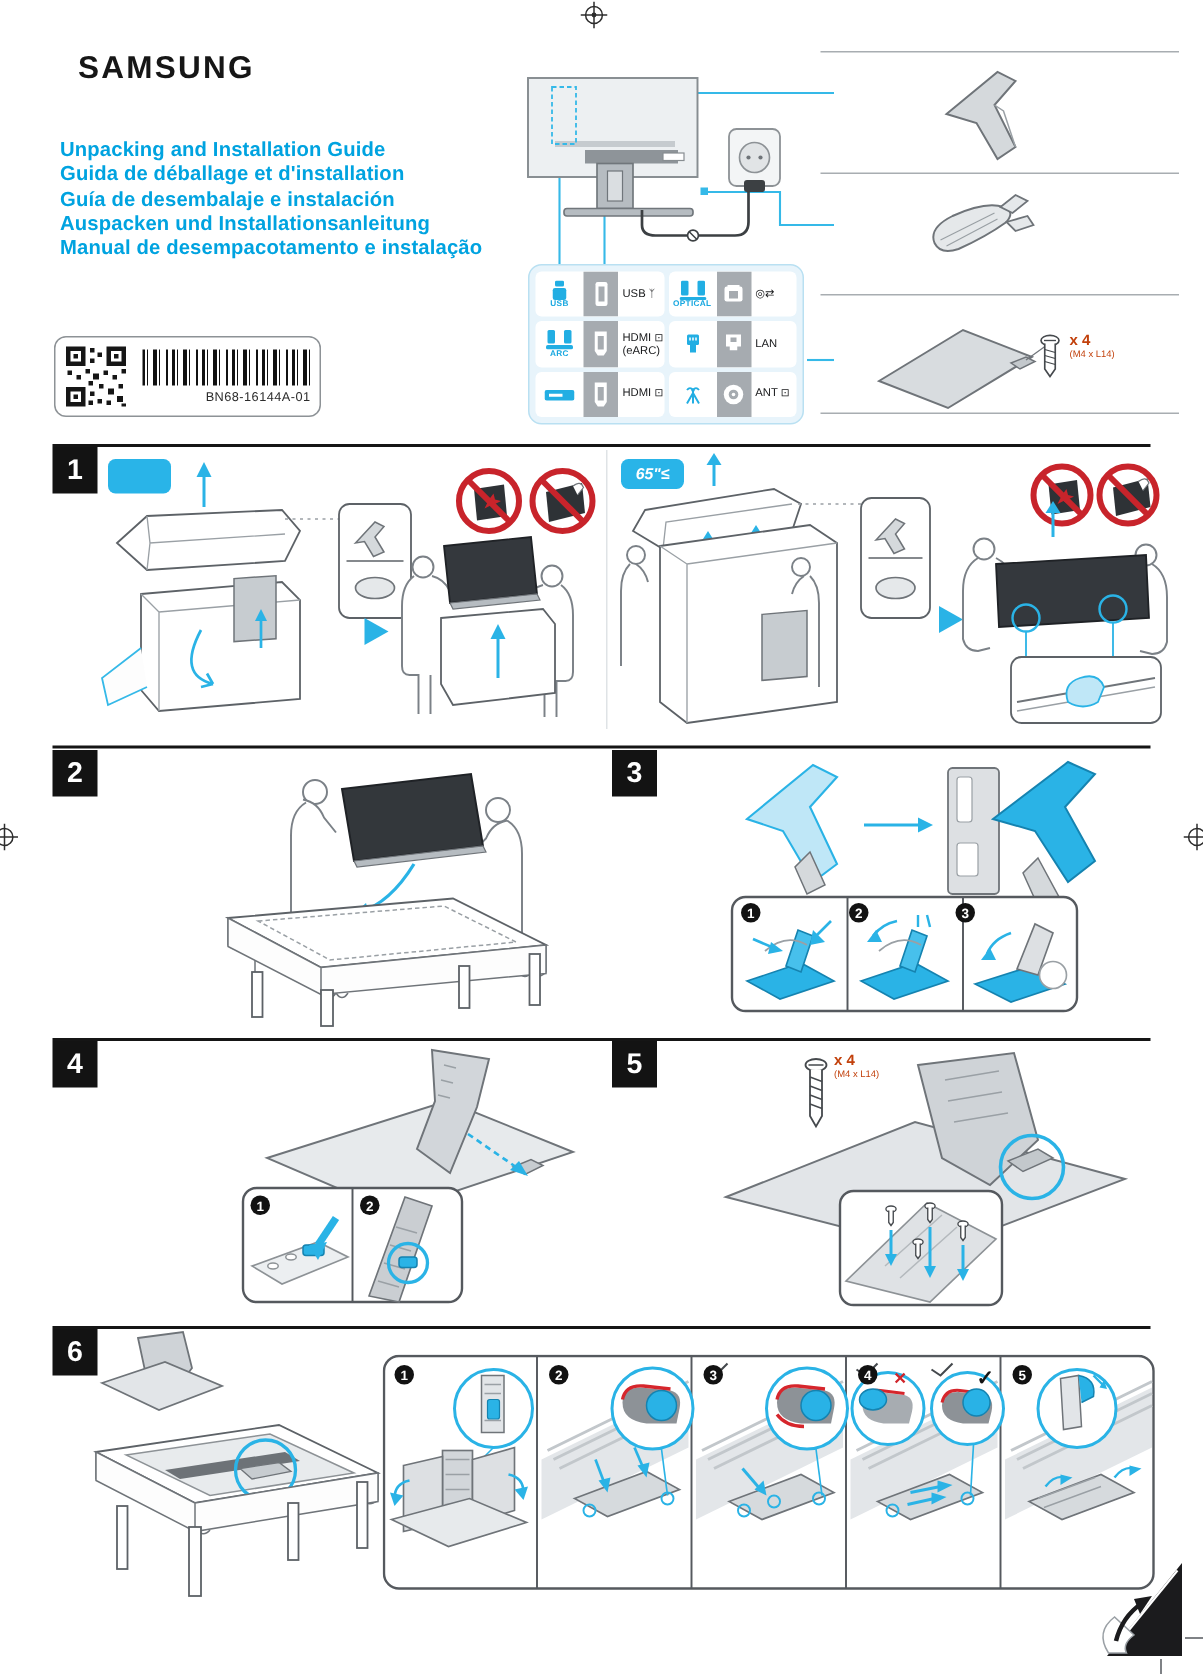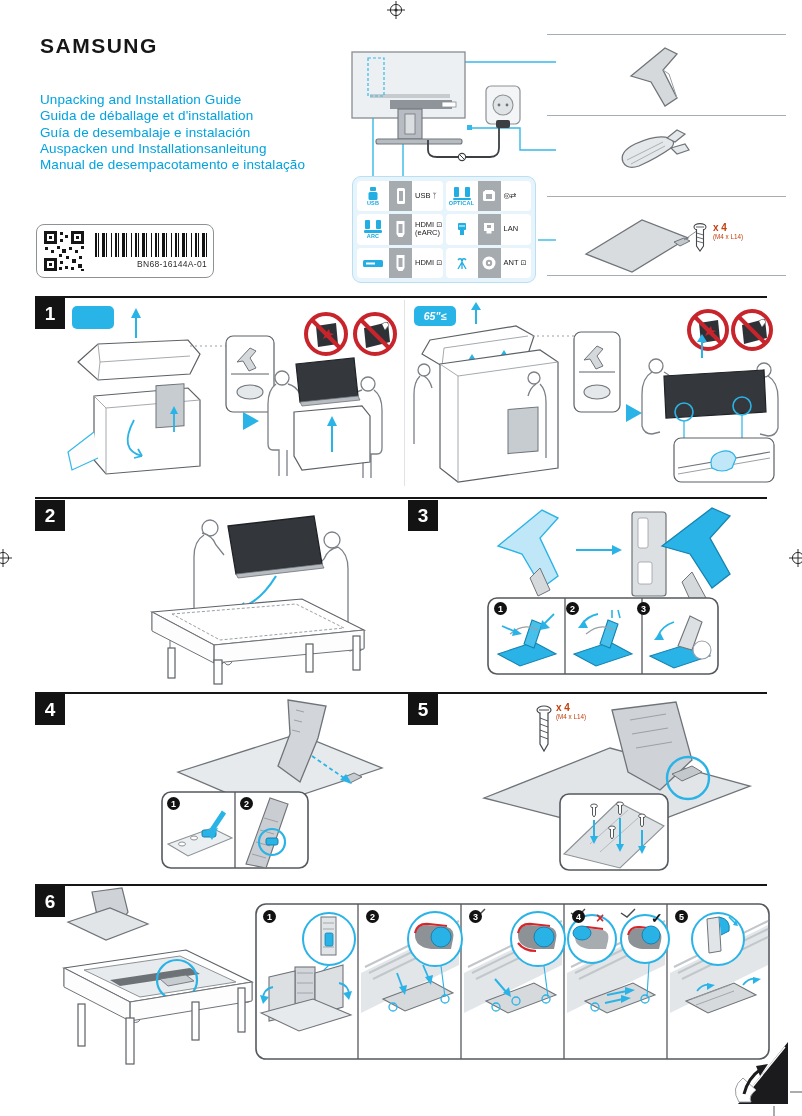--- a/index.html
+++ b/index.html
@@ -1,22 +1,22 @@
 <!DOCTYPE html>
 <html><head>
 <meta charset="utf-8">
 <style>
   html,body{margin:0;padding:0;background:#ffffff;}
   body{width:802px;height:1116px;position:relative;overflow:hidden;
        font-family:"Liberation Sans", sans-serif;-webkit-font-smoothing:antialiased;}
   .abs{position:absolute;}
   
-  .brand{left:40px;top:34px;font-size:21px;font-weight:bold;letter-spacing:1.5px;color:#161616;}
+  .brand{left:52px;top:34px;font-size:21px;font-weight:bold;letter-spacing:1.5px;color:#161616;}
   .titles{left:40px;top:92px;}
-  .titles div{color:#00a3e0;font-weight:normal;font-size:13.5px;line-height:16.3px;letter-spacing:.1px;}
+  .titles div{color:#00a3e0;font-weight:bold;font-size:13.5px;line-height:16.3px;letter-spacing:.1px;}
   .label-box{left:36px;top:224px;width:178px;height:54px;border:1.3px solid #8d9296;border-radius:8px;
              display:flex;align-items:center;padding:0 6px;box-sizing:border-box;background:#fff;}
   .qr{width:42px;height:42px;flex:none;}
   .bc-wrap{flex:1;display:flex;flex-direction:column;align-items:flex-end;margin-left:6px;}
   .barcode{width:112px;height:24px;background:
      repeating-linear-gradient(90deg,#111 0 2px,#fff 2px 3px,#111 3px 4px,#fff 4px 7px,
        #111 7px 10px,#fff 10px 11px,#111 11px 12px,#fff 12px 16px,#111 16px 17px,#fff 17px 20px);}
   .bc-text{font-size:8.5px;color:#2c2c2c;margin-top:2px;letter-spacing:.3px;}
   
   .ports{left:352px;top:176px;width:184px;height:107px;background:#e8f4fb;border:1.6px solid #b9e0f2;

